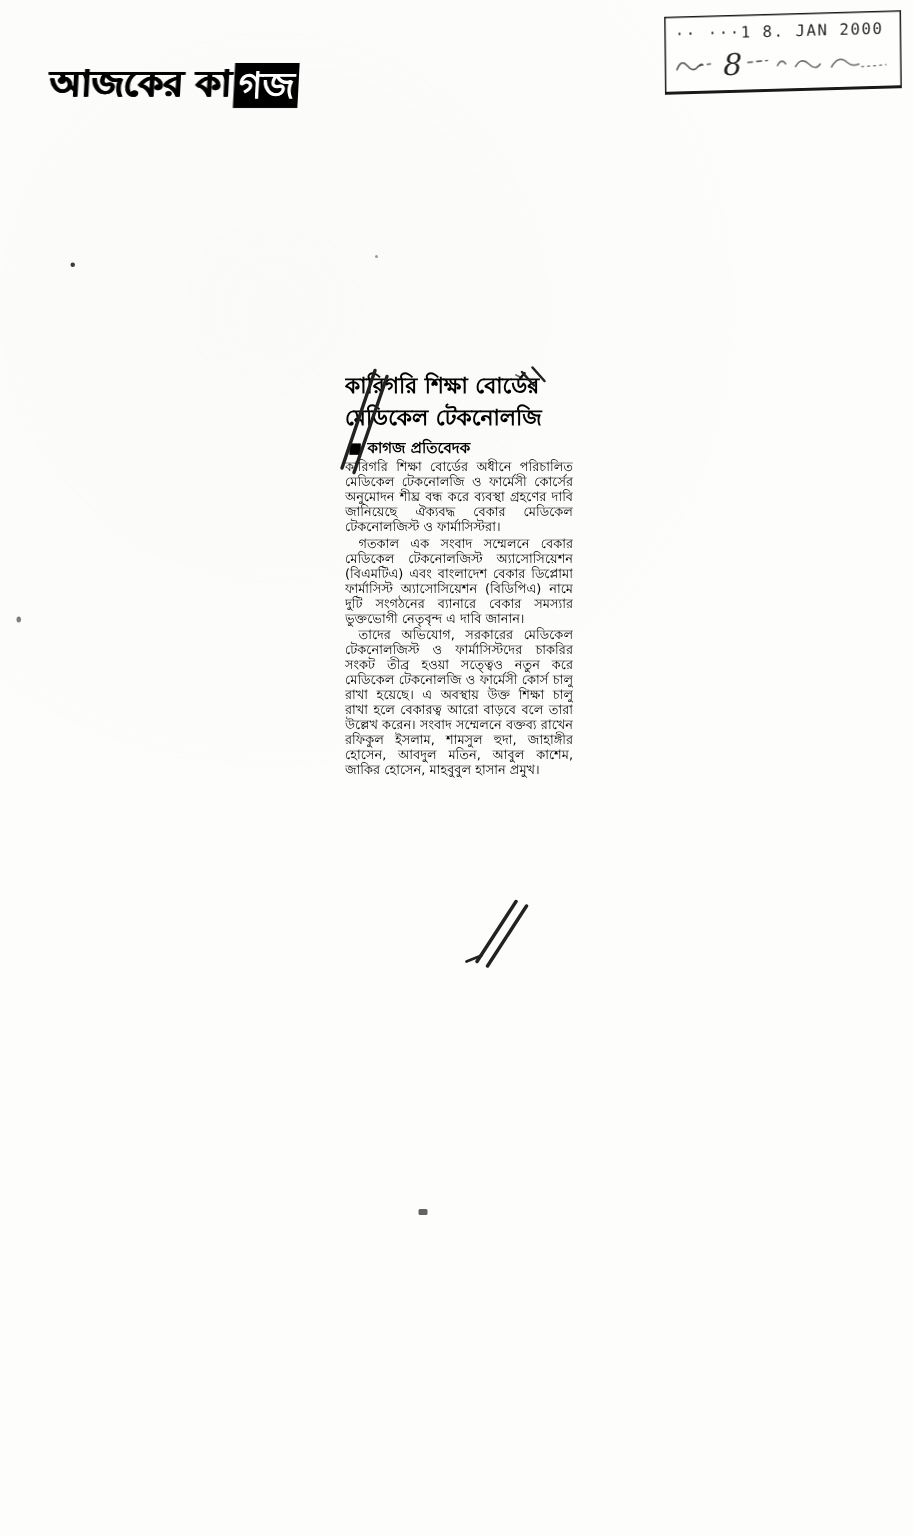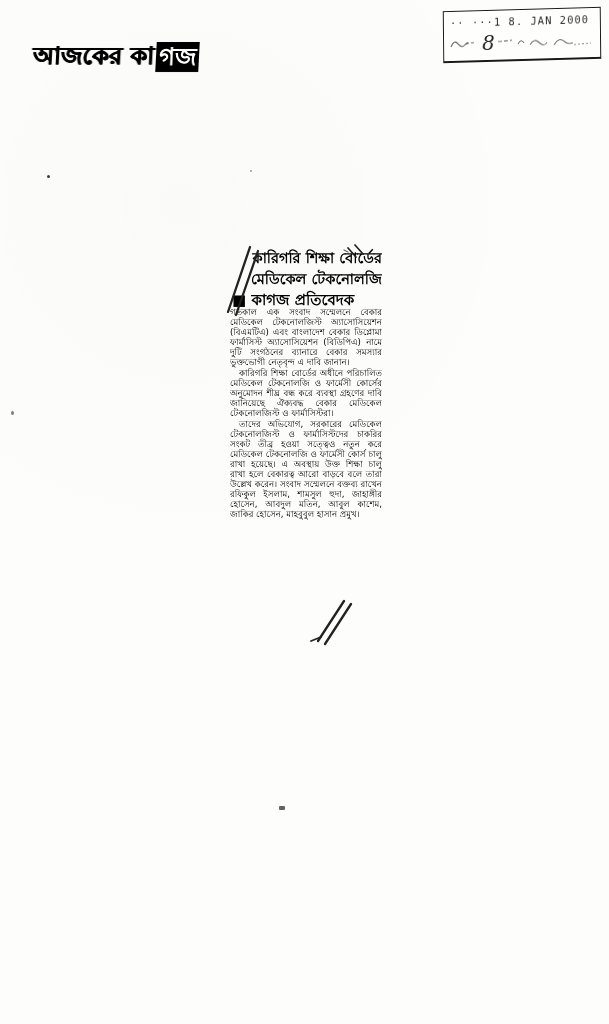--- a/index.html
+++ b/index.html
@@ -52,27 +52,27 @@
   .stamp-hand{position:absolute;left:2px;top:18px;}
 
   
   .article{
     position:absolute;left:230px;top:240px;width:152px;max-height:412px;
     color:#161616;
     filter:blur(0.28px) contrast(1.25);
     overflow:hidden;
   }
   .headline{
-    text-align:right;font-weight:bold;
+    text-align:left;font-weight:bold;
     font-size:14.5px;line-height:21px;
     margin:8px 0 4px 0;
   }
   .headline div{white-space:nowrap;}
   .byline{
-    font-size:15px;font-weight:bold;line-height:12px;
+    font-size:10px;font-weight:bold;line-height:12px;
     margin:4px 0 1px 2px;
   }
   .body-text{
     font-size:8.6px;line-height:10px;
     text-align:justify;
   }
   .body-text p{margin:0 0 1px 0;}
   .body-text p + p{text-indent:9px;}
 
   
@@ -109,22 +109,22 @@
     </svg>
   </div>
 
   <div class="article">
     <div class="headline">
       <div>কারিগরি শিক্ষা বোর্ডের</div>
       <div>মেডিকেল টেকনোলজি</div>
     </div>
     <div class="byline">■ কাগজ প্রতিবেদক</div>
     <div class="body-text">
+      <p>কারিগরি শিক্ষা বোর্ডের অধীনে পরিচালিত মেডিকেল টেকনোলজি ও ফার্মেসী কোর্সের অনুমোদন শীঘ্র বন্ধ করে ব্যবস্থা গ্রহণের দাবি জানিয়েছে ঐক্যবদ্ধ বেকার মেডিকেল টেকনোলজিস্ট ও ফার্মাসিস্টরা।</p>
       <p>গতকাল এক সংবাদ সম্মেলনে বেকার মেডিকেল টেকনোলজিস্ট অ্যাসোসিয়েশন (বিএমটিএ) এবং বাংলাদেশ বেকার ডিপ্লোমা ফার্মাসিস্ট অ্যাসোসিয়েশন (বিডিপিএ) নামে দুটি সংগঠনের ব্যানারে বেকার সমস্যার ভুক্তভোগী নেতৃবৃন্দ এ দাবি জানান।</p>
-      <p>কারিগরি শিক্ষা বোর্ডের অধীনে পরিচালিত মেডিকেল টেকনোলজি ও ফার্মেসী কোর্সের অনুমোদন শীঘ্র বন্ধ করে ব্যবস্থা গ্রহণের দাবি জানিয়েছে ঐক্যবদ্ধ বেকার মেডিকেল টেকনোলজিস্ট ও ফার্মাসিস্টরা।</p>
       <p>তাদের অভিযোগ, সরকারের মেডিকেল টেকনোলজিস্ট ও ফার্মাসিস্টদের চাকরির সংকট তীব্র হওয়া সত্ত্বেও নতুন করে মেডিকেল টেকনোলজি ও ফার্মেসী কোর্স চালু রাখা হয়েছে। এ অবস্থায় উক্ত শিক্ষা চালু রাখা হলে বেকারত্ব আরো বাড়বে বলে তারা উল্লেখ করেন। সংবাদ সম্মেলনে বক্তব্য রাখেন রফিকুল ইসলাম, শামসুল হুদা, জাহাঙ্গীর হোসেন, আবদুল মতিন, আবুল কাশেম, জাকির হোসেন, মাহবুবুল হাসান প্রমুখ।</p>
     </div>
   </div>
 
   <svg class="pen-overlay" width="609" height="1024" viewBox="0 0 609 1024">
 
     <line x1="228" y1="312" x2="250" y2="247" stroke="#222" stroke-width="2.3" stroke-linecap="round"></line>
     <line x1="236" y1="315" x2="258" y2="251" stroke="#222" stroke-width="2.3" stroke-linecap="round"></line>
 
     <line x1="348" y1="248" x2="356" y2="257" stroke="#222" stroke-width="1.7" stroke-linecap="round"></line>

